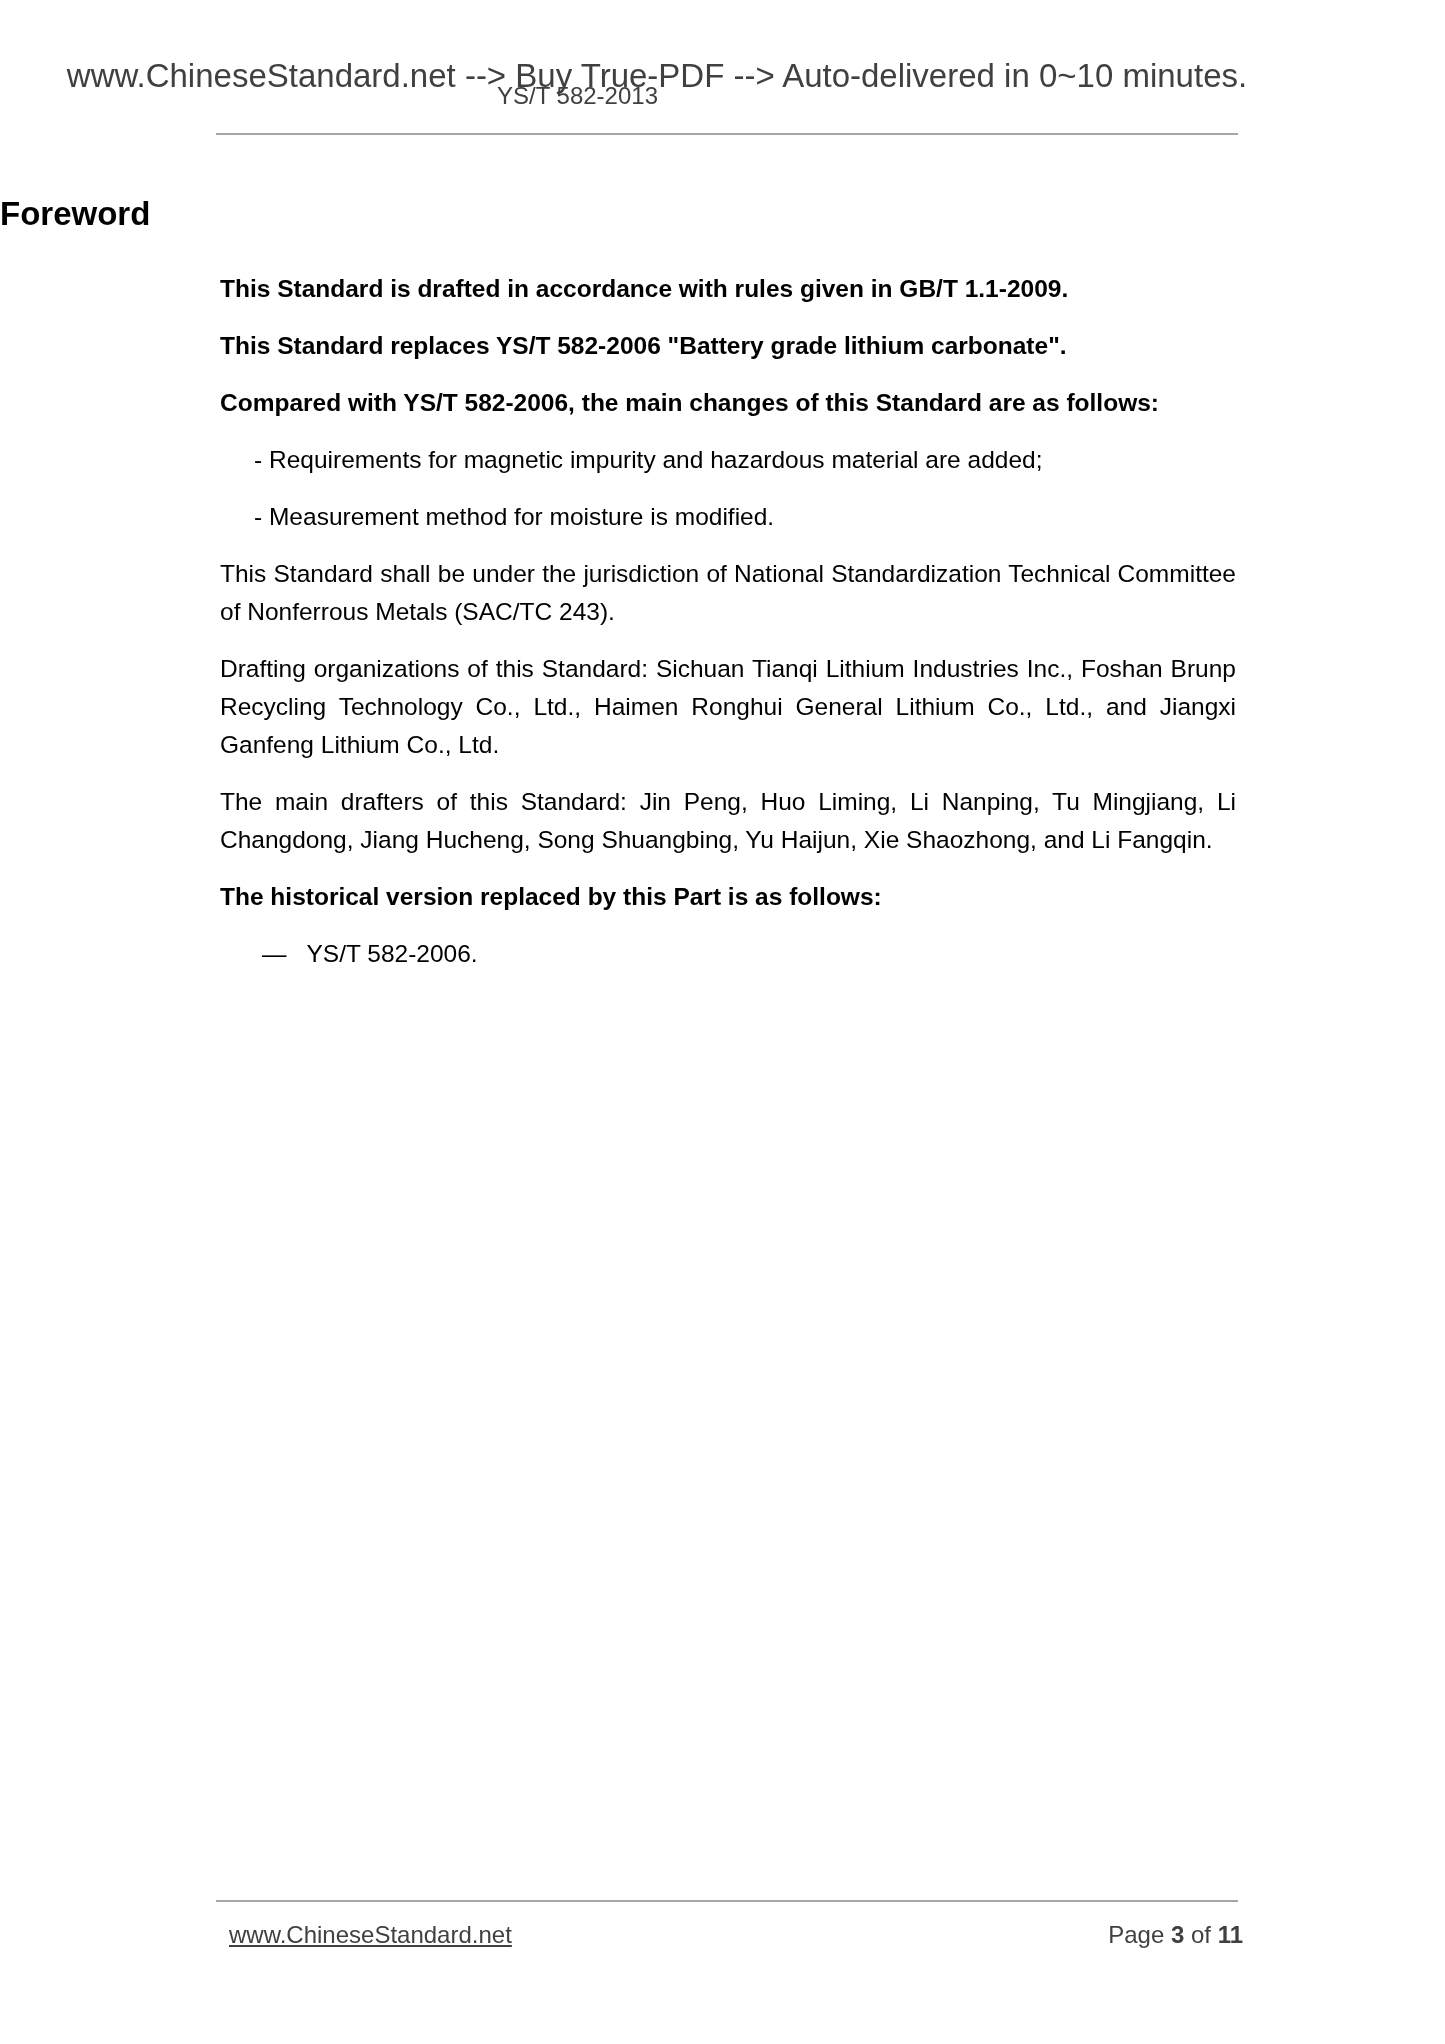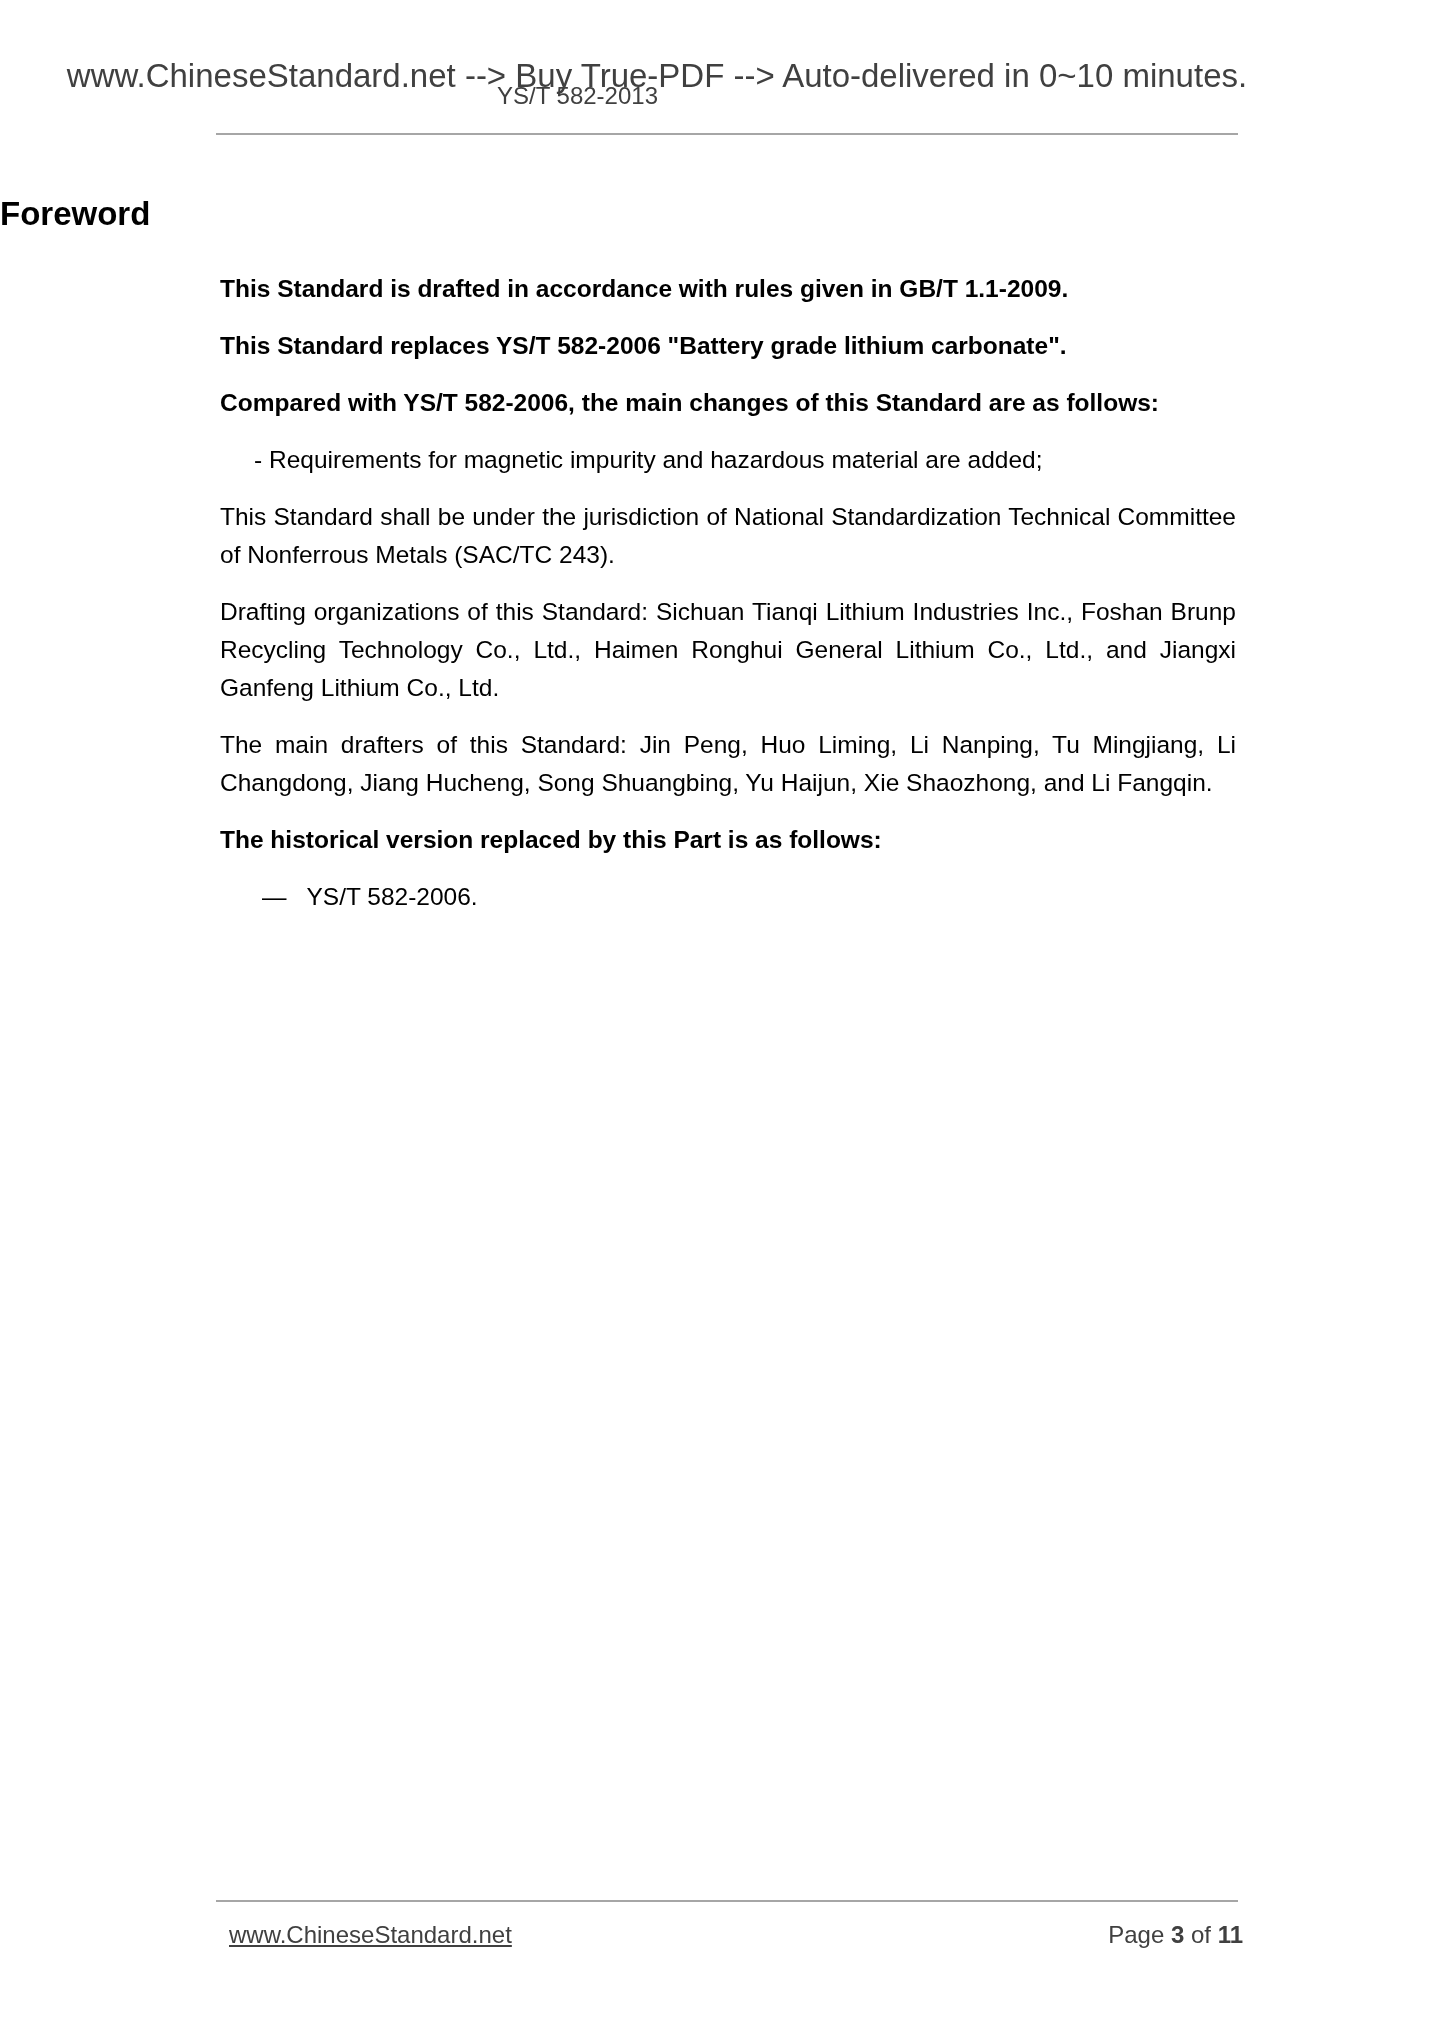--- a/index.html
+++ b/index.html
@@ -29,20 +29,21 @@
 <div class="std-code">YS/T 582-2013</div>
 <div class="rule" style="top:133px"></div>
 
 <div class="title">Foreword</div>
 
 <div class="body">
   <p class="single">This Standard is drafted in accordance with rules given in GB/T 1.1-2009.</p>
   <p class="single">This Standard replaces YS/T 582-2006 "Battery grade lithium carbonate".</p>
   <p class="single">Compared with YS/T 582-2006, the main changes of this Standard are as follows:</p>
   <div class="bullet">- Requirements for magnetic impurity and hazardous material are added;</div>
+  <div class="bullet">- Measurement method for moisture is modified.</div>
   <p>This Standard shall be under the jurisdiction of National Standardization Technical Committee of Nonferrous Metals (SAC/TC 243).</p>
   <p>Drafting organizations of this Standard: Sichuan Tianqi Lithium Industries Inc., Foshan Brunp Recycling Technology Co., Ltd., Haimen Ronghui General Lithium Co., Ltd., and Jiangxi Ganfeng Lithium Co., Ltd.</p>
   <p>The main drafters of this Standard: Jin Peng, Huo Liming, Li Nanping, Tu Mingjiang, Li Changdong, Jiang Hucheng, Song Shuangbing, Yu Haijun, Xie Shaozhong, and Li Fangqin.</p>
   <p class="single">The historical version replaced by this Part is as follows:</p>
   <div class="dash-item">
     <span>—</span>
     <span>YS/T 582-2006.</span>
   </div>
 </div>
 

